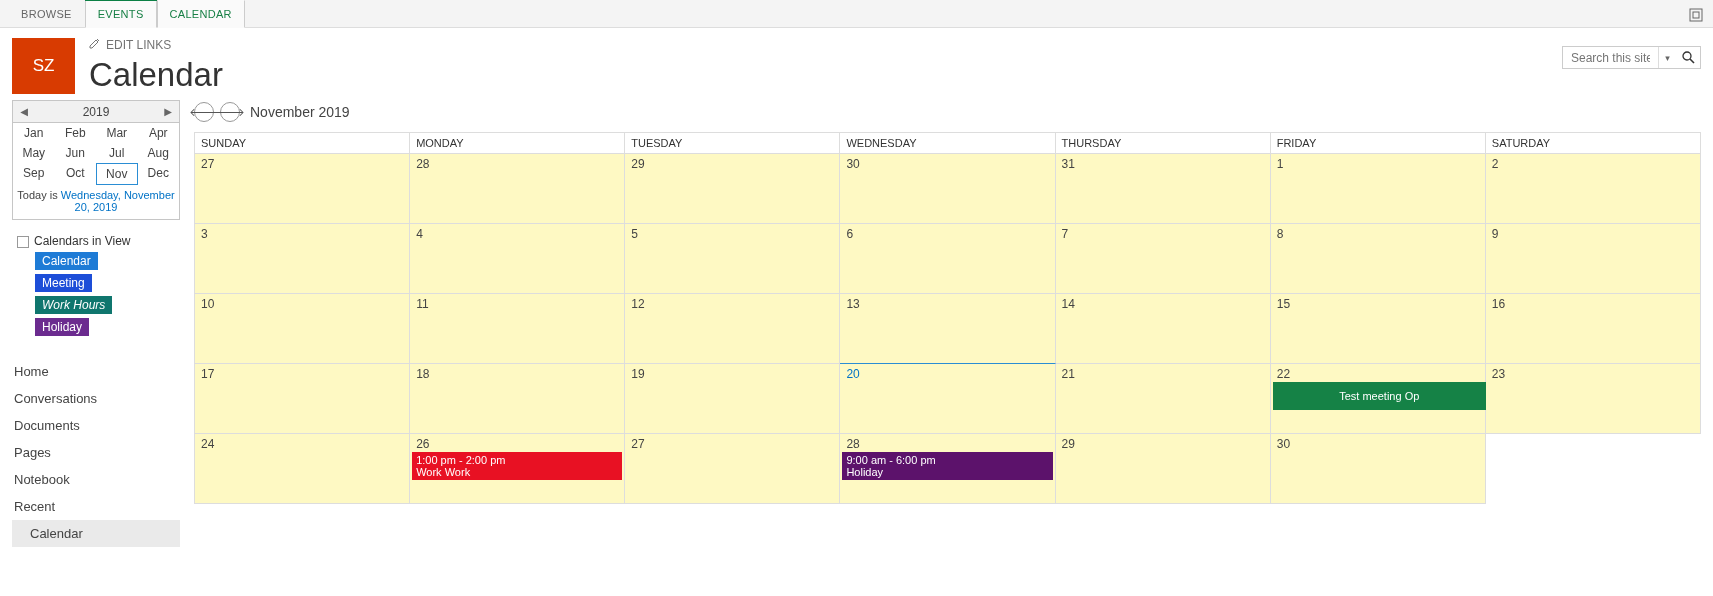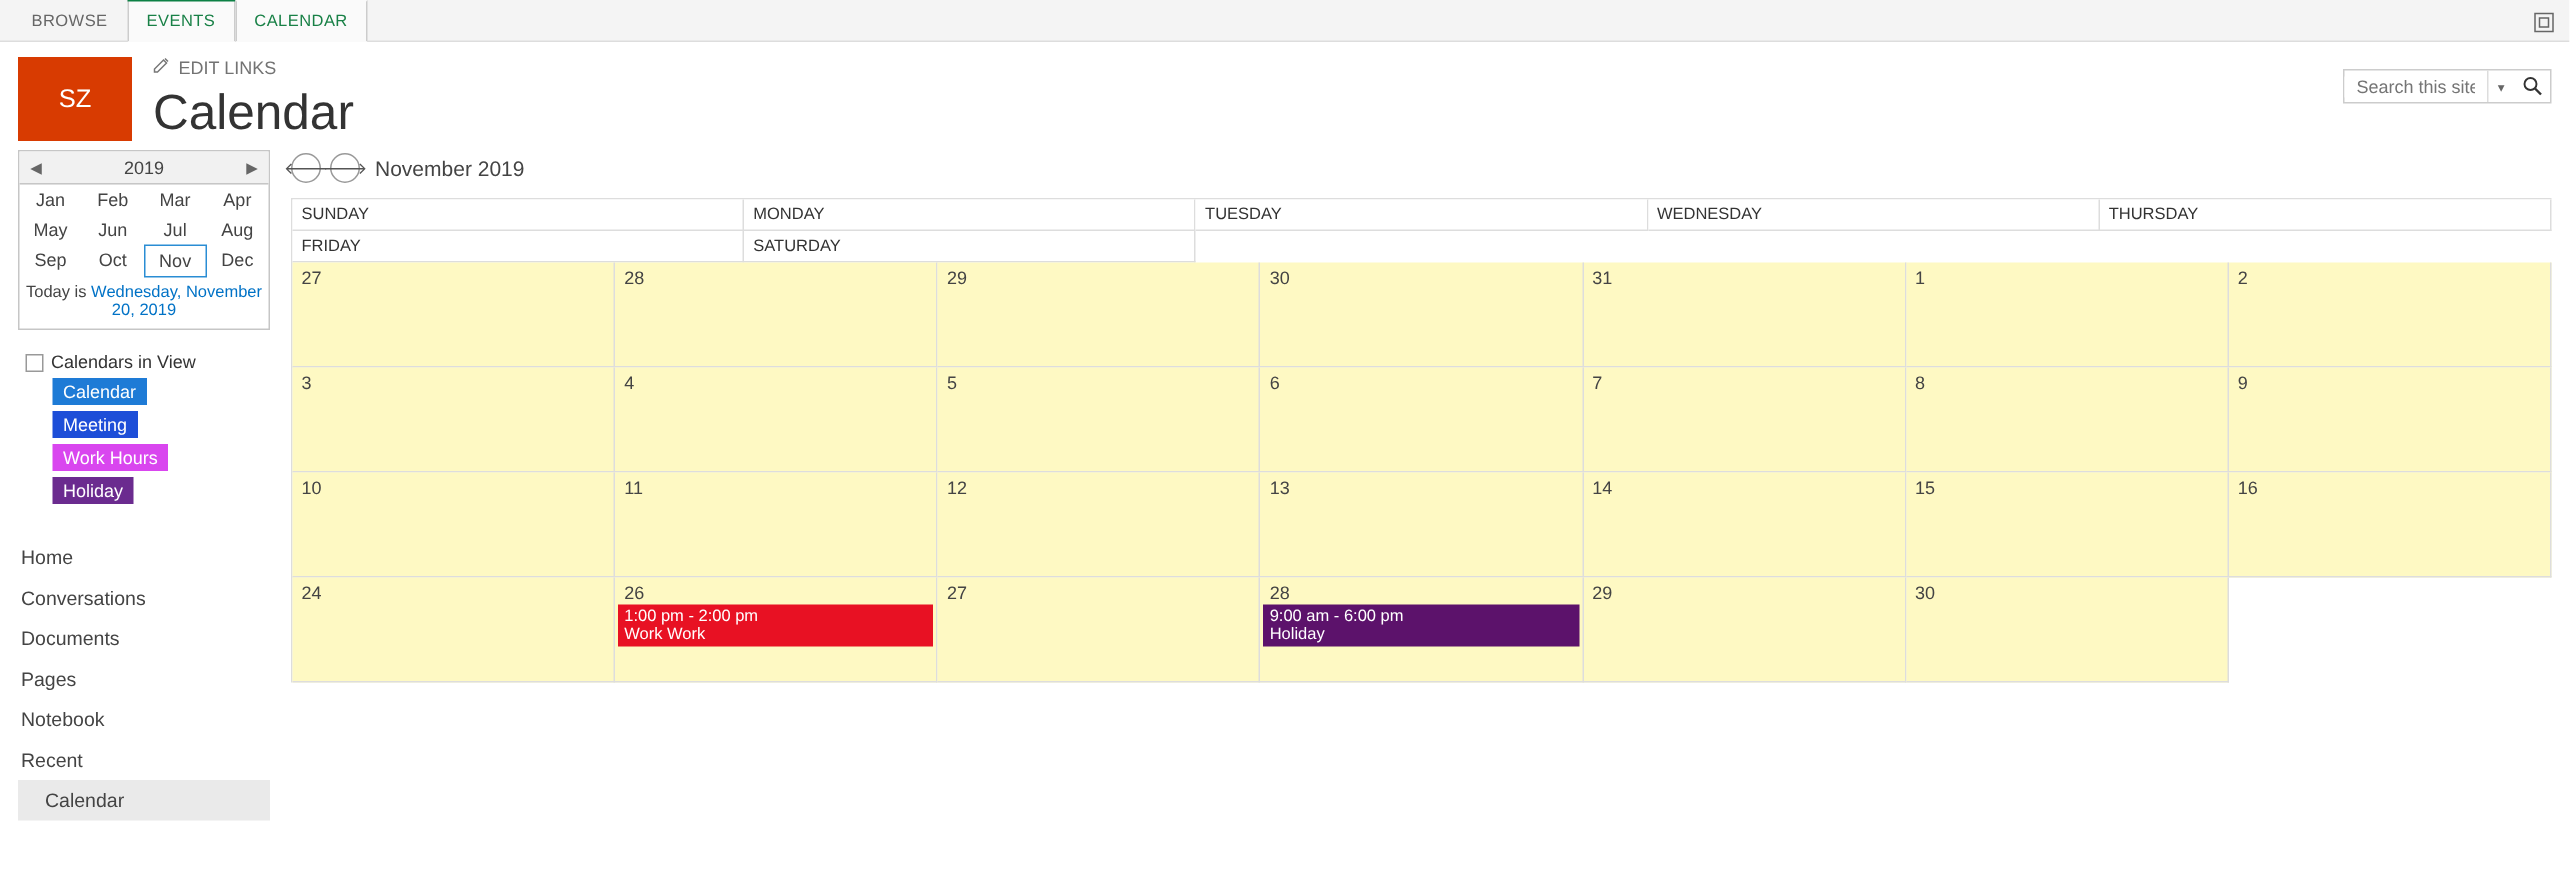--- a/index.html
+++ b/index.html
@@ -9,21 +9,21 @@
 .ribbon { display: flex; align-items: center; background: #f4f4f4; border-bottom: 1px solid #ddd; height: 28px; padding: 0 8px; position: relative; }
 .ribbon-tab { padding: 7px 12px; font-size: 11px; color: #666; text-transform: uppercase; letter-spacing: 0.3px; border: 1px solid transparent; cursor: pointer; }
 .ribbon-tab.contextual { background: #fafafa; border-left: 1px solid #ccc; border-right: 1px solid #ccc; position: relative; }
 .ribbon-tab.active { color: #188046; }
 .ribbon-tab.first-ctx::before { content: ""; position: absolute; top: -2px; left: -1px; right: -1px; height: 2px; background: #0c8045; }
 .ribbon-focus { position: absolute; right: 10px; top: 8px; width: 14px; height: 14px; cursor: pointer; color: #666; }
 .ribbon-focus svg { display: block; }
 
 
 .header-row { display: flex; align-items: flex-start; padding: 10px 12px 0; }
-.site-logo { width: 76px; height: 56px; background: #d83b01; color: #fff; display: flex; align-items: center; justify-content: center; font-size: 17px; font-weight: 300; margin-right: 14px; }
+.site-logo { width: 63px; height: 56px; background: #d83b01; color: #fff; display: flex; align-items: center; justify-content: center; font-size: 17px; font-weight: 300; margin-right: 14px; }
 .title-area { flex: 1; }
 .edit-links { color: #737373; font-size: 12px; padding-bottom: 4px; display: flex; align-items: center; gap: 6px; cursor: pointer; }
 .page-title { font-size: 33px; font-weight: 200; color: #333; }
 .search-area { display: flex; align-items: center; border: 1px solid #ccc; height: 23px; margin-top: 8px; background: #fff; }
 .search-input { border: none; padding: 0 8px; outline: none; width: 95px; font-size: 12px; color: #888; }
 .search-drop { width: 18px; height: 100%; border-left: 1px solid #ddd; display: flex; align-items: center; justify-content: center; color: #666; cursor: pointer; font-size: 9px; }
 .search-go { width: 24px; height: 100%; display: flex; align-items: center; justify-content: center; color: #333; cursor: pointer; }
 
 
 .main { display: flex; padding: 6px 12px; }
@@ -41,35 +41,35 @@
 .today-note { text-align: center; font-size: 11px; color: #444; padding: 4px 0 6px; }
 .today-note a { color: #0072c6; text-decoration: none; }
 
 
 .civ { margin-top: 14px; }
 .civ-title { display: flex; align-items: flex-end; gap: 5px; font-size: 12px; padding-left: 5px; }
 .civ-icon { width: 12px; height: 12px; border: 1px solid #999; display: inline-flex; font-size: 8px; line-height: 1; }
 .cal-tag { display: inline-block; color: #fff; font-size: 12px; padding: 2px 7px; margin: 4px 0 0 23px; cursor: pointer; }
 .tag-blue { background: #1e7bd6; }
 .tag-green { background: #1d4ed8; }
-.tag-red { background: #d946ef; }
+.tag-red { background: #0f766e; font-style: italic; }
 .tag-purple { background: #6b2b8f; }
 
 
 .ql { margin-top: 22px; }
 .ql-item { padding: 6px 2px; font-size: 13px; color: #444; cursor: pointer; }
 .ql-sub { padding: 6px 2px 6px 18px; font-size: 13px; color: #444; background: #eaeaea; cursor: pointer; }
 
 
 .cal-header { display: flex; align-items: center; gap: 6px; margin-bottom: 10px; margin-top: 2px; }
 .nav-circle { width: 20px; height: 20px; border: 1px solid #999; border-radius: 50%; display: flex; align-items: center; justify-content: center; color: #555; font-size: 11px; cursor: pointer; background: #fff; }
 .month-title { font-size: 14px; color: #444; margin-left: 4px; }
 
 .cal-grid { border-top: 1px solid #ddd; border-left: 1px solid #ddd; }
-.cal-head-row { display: grid; grid-template-columns: repeat(5, 1fr); }
+.cal-head-row { display: grid; grid-template-columns: repeat(7, 1fr); }
 .cal-head { border-right: 1px solid #ddd; border-bottom: 1px solid #ddd; padding: 4px 6px; font-size: 11px; color: #333; text-transform: uppercase; background: #fff; }
 .cal-row { display: grid; grid-template-columns: repeat(7, 1fr); }
 .cal-cell { border-right: 1px solid #ddd; border-bottom: 1px solid #ddd; min-height: 70px; position: relative; background: #fef9c3; }
 .cell-date { position: absolute; top: 3px; left: 6px; font-size: 12px; color: #444; }
 .cell-date.today { color: #0072c6; }
 .cal-cell.today-cell { border-top: 1px solid #2a8dd4; margin-top: -1px; }
 .event-bar { position: absolute; top: 18px; height: 28px; left: 2px; right: 2px; padding: 2px 4px; font-size: 11px; color: #fff; overflow: hidden; }
 .event-bar.green { background: #158246; }
 .event-bar.red { background: #e81123; }
 .event-bar.purple { background: #5c126b; }
@@ -257,20 +257,44 @@
             </div>
             <div class="cal-cell">
               <div class="cell-date">15</div>
             </div>
             <div class="cal-cell">
               <div class="cell-date">16</div>
             </div>
           </div>
           <div class="cal-row">
             <div class="cal-cell">
+              <div class="cell-date">17</div>
+            </div>
+            <div class="cal-cell">
+              <div class="cell-date">18</div>
+            </div>
+            <div class="cal-cell">
+              <div class="cell-date">19</div>
+            </div>
+            <div class="cal-cell today-cell">
+              <div class="cell-date today">20</div>
+            </div>
+            <div class="cal-cell">
+              <div class="cell-date">21</div>
+            </div>
+            <div class="cal-cell">
+              <div class="cell-date">22</div>
+              <div class="event-bar green span-right event-single">Test meeting Op</div>
+            </div>
+            <div class="cal-cell">
+              <div class="cell-date">23</div>
+            </div>
+          </div>
+          <div class="cal-row">
+            <div class="cal-cell">
               <div class="cell-date">24</div>
             </div>
             <div class="cal-cell">
               <div class="cell-date">26</div>
               <div class="event-bar red">
                 <div class="event-line1">1:00 pm - 2:00 pm</div>
                 <div class="event-line2">Work Work</div>
               </div>
             </div>
             <div class="cal-cell">

